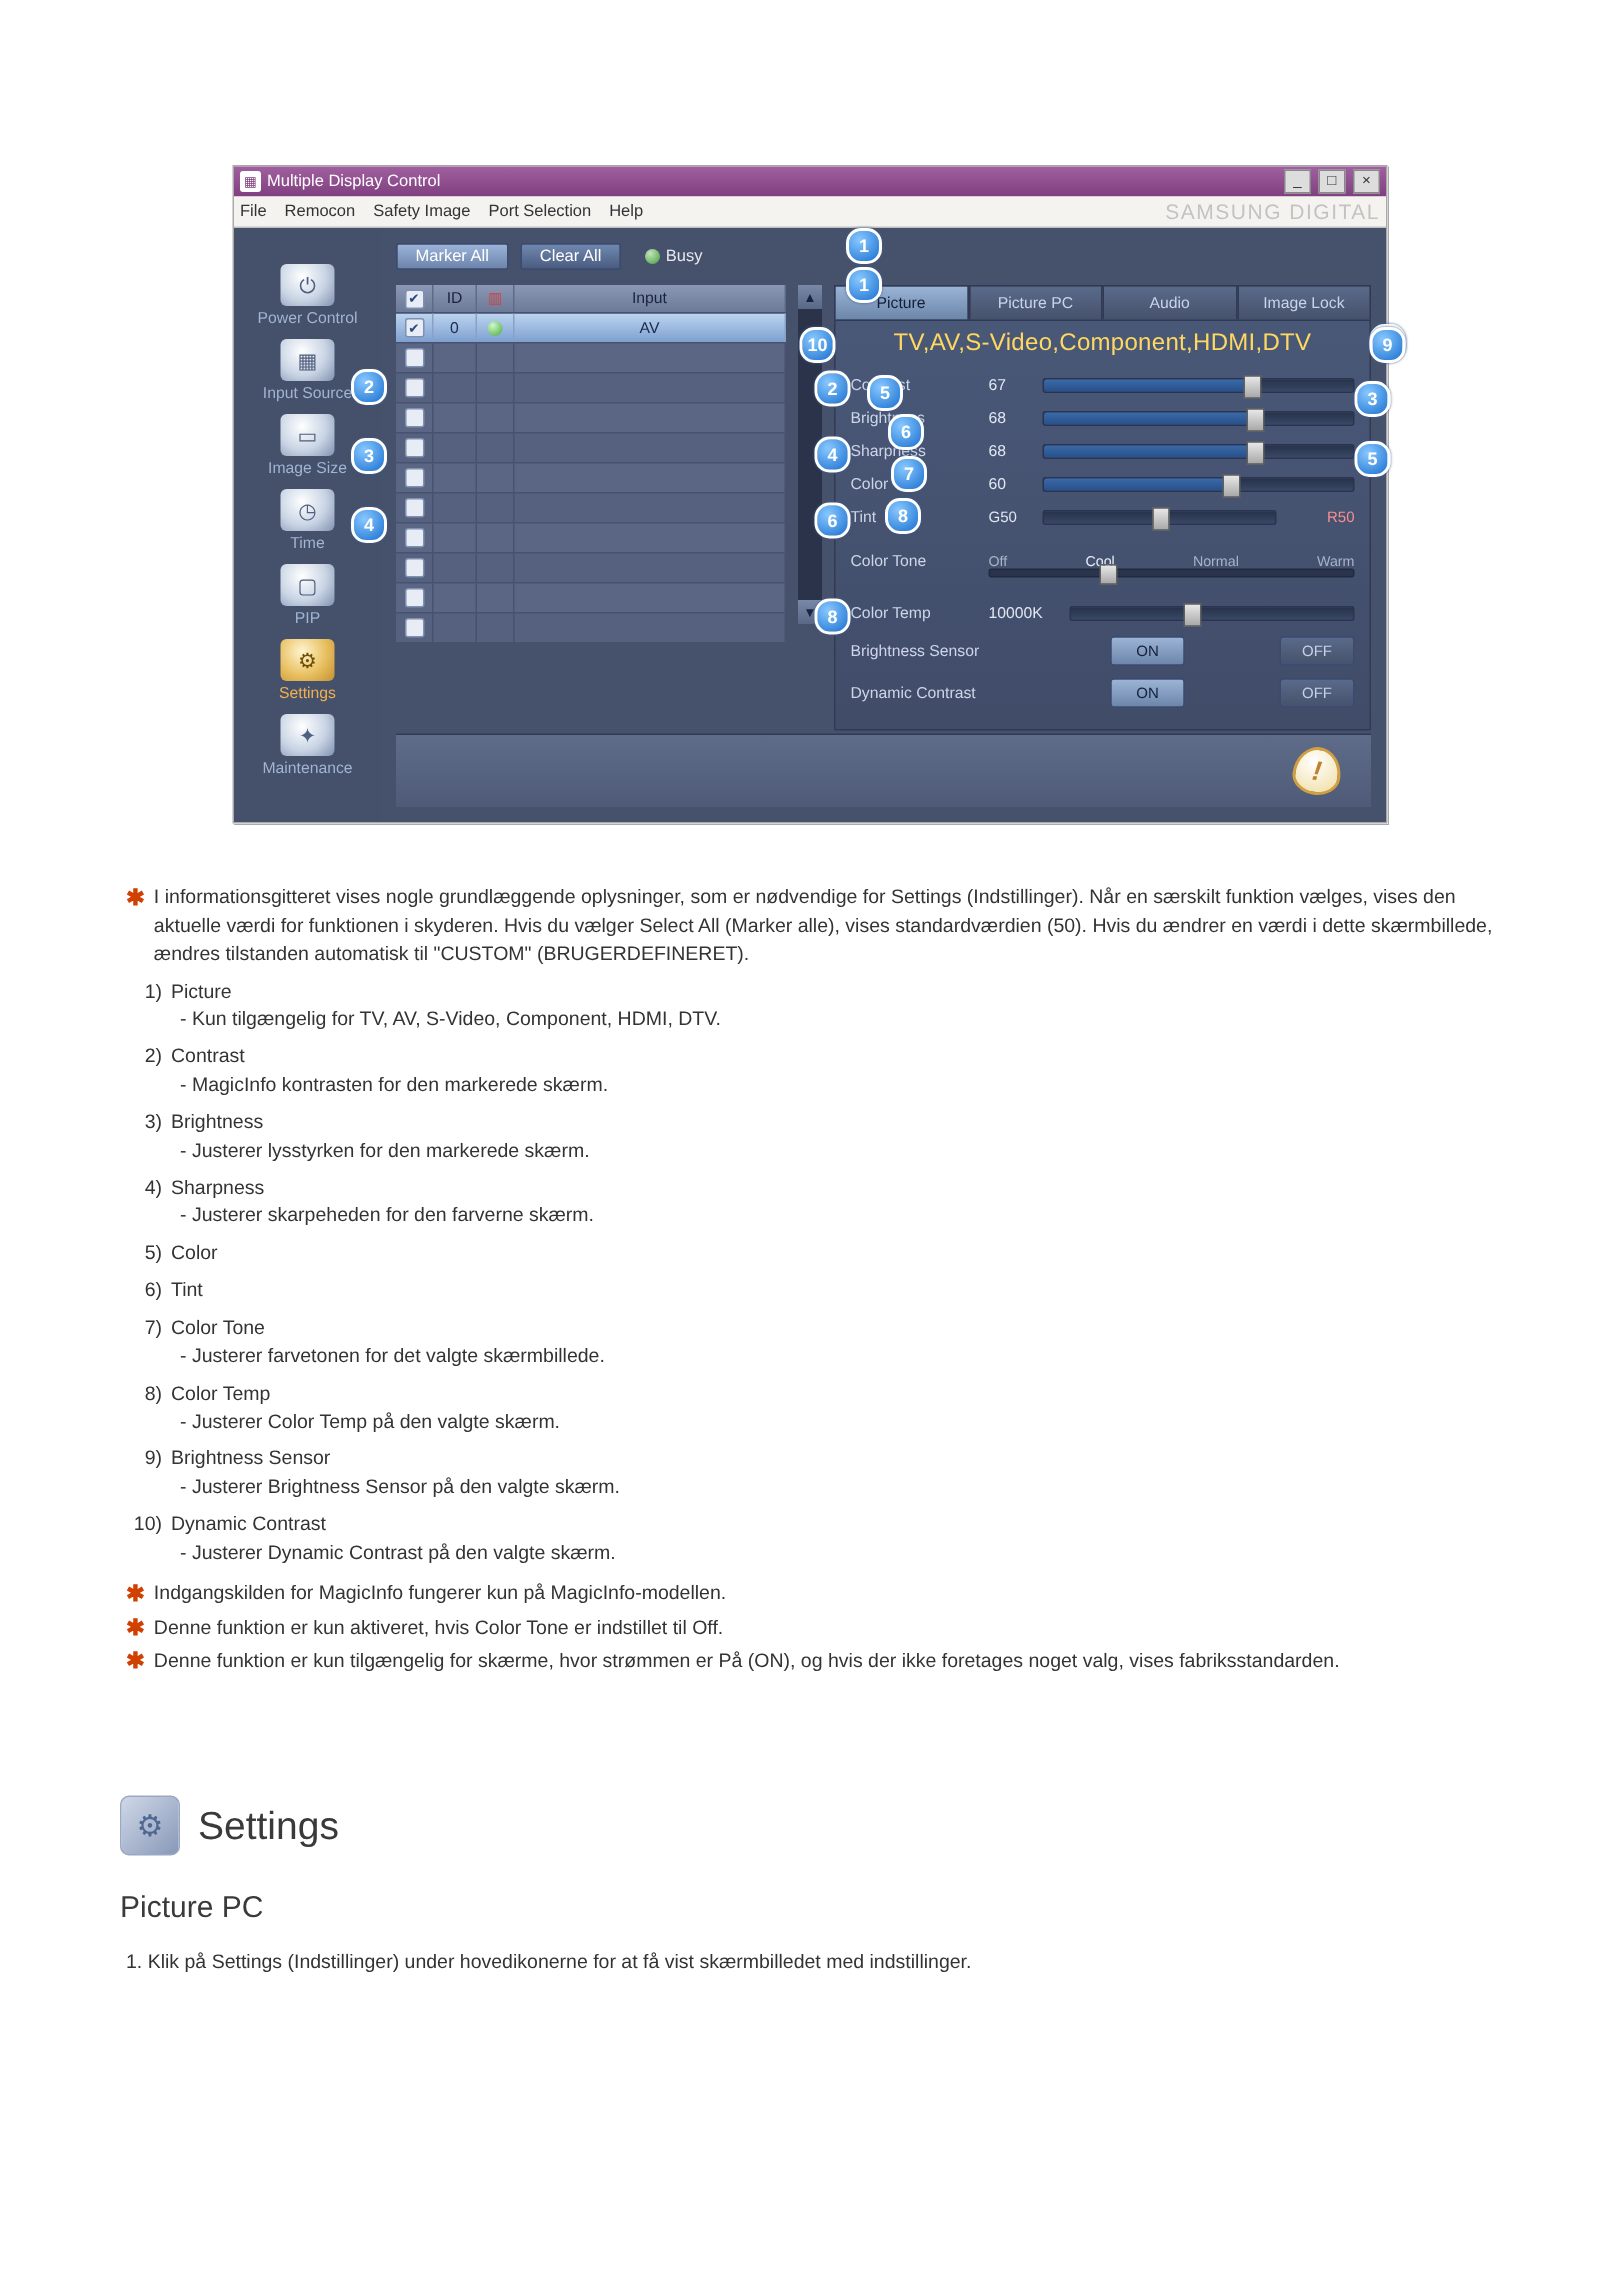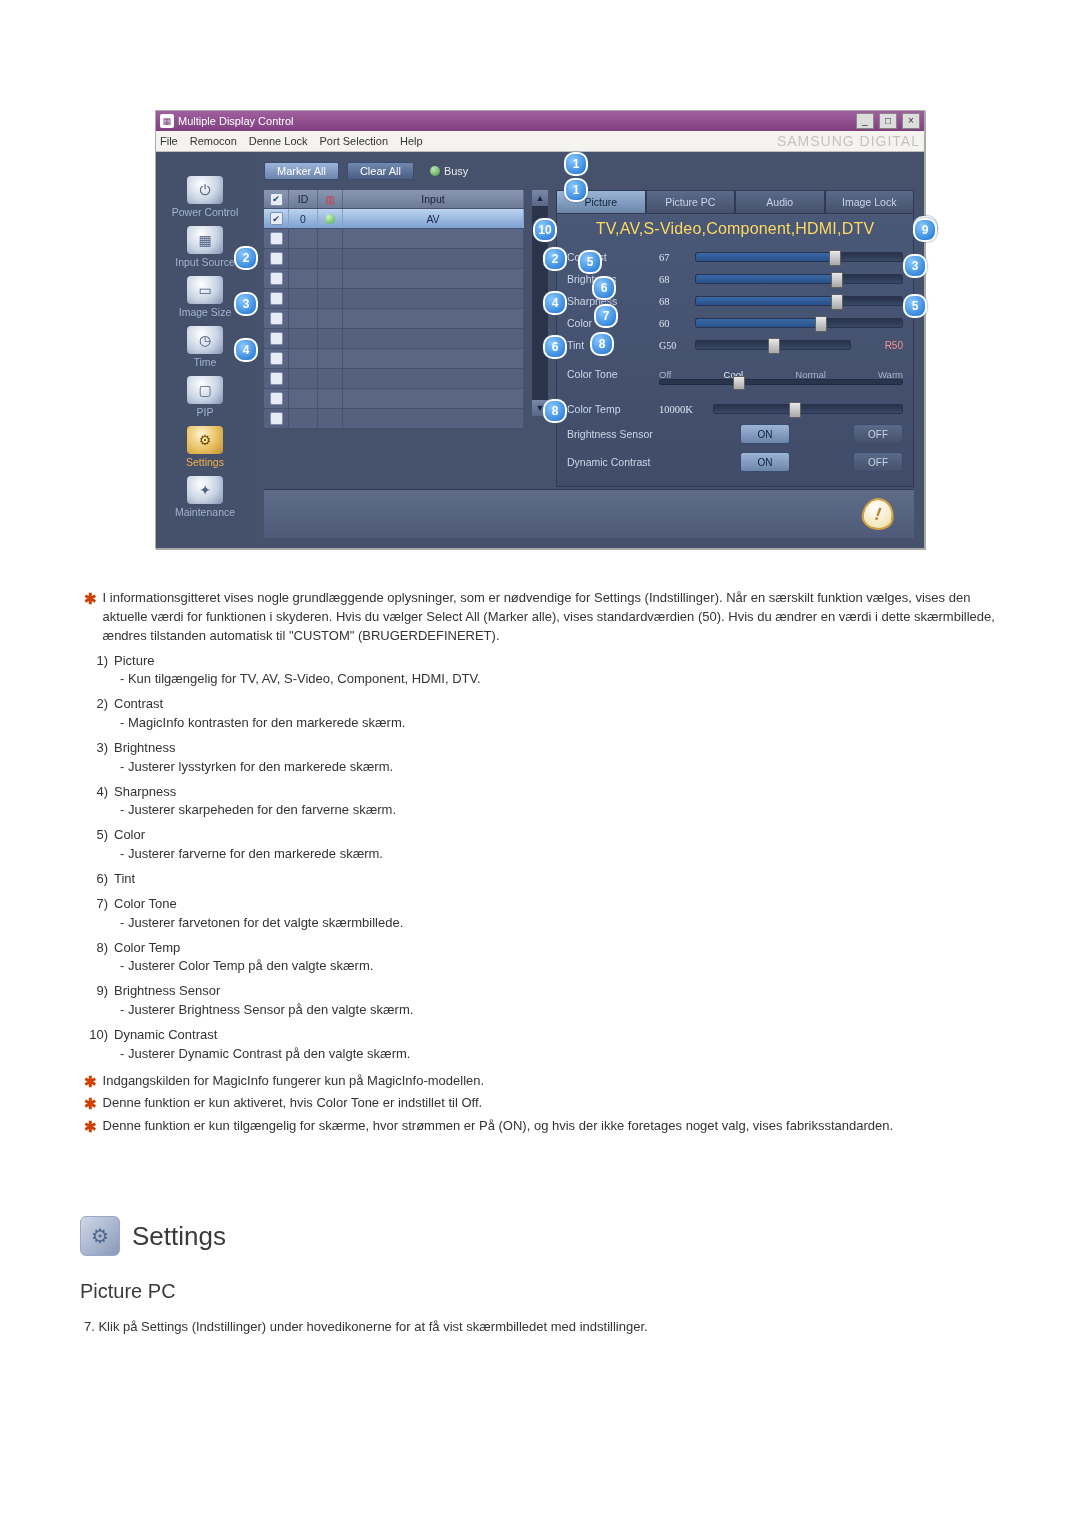--- a/index.html
+++ b/index.html
@@ -266,21 +266,21 @@
   .row-slider {
     display: flex;
     align-items: center;
     height: 22px;
     gap: 6px;
     font-size: 10.5px;
     color: #cdd6e8;
     position: relative;
   }
   .row-slider .lbl { width: 86px; }
-  .row-slider .val { width: 30px; color: #e0e6f2; font-family: Liberation Serif, serif; }
+  .row-slider .val { width: 30px; color: #e0e6f2; }
   .slider {
     flex: 1;
     height: 8px;
     border: 1px solid #2a3450;
     background: linear-gradient(#28324a, #384866);
     position: relative;
     border-radius: 2px;
   }
   .slider .fill {
     height: 100%;
@@ -483,21 +483,21 @@
         <span class="winbtns">
           <span>_</span>
           <span>□</span>
           <span>×</span>
         </span>
       </div>
 
       <div class="menubar">
         <span class="mitem">File</span>
         <span class="mitem">Remocon</span>
-        <span class="mitem">Denne Lock</span>
+        <span class="mitem">Safety Image</span>
         <span class="mitem">Port Selection</span>
         <span class="mitem">Help</span>
         <span class="brand">SAMSUNG DIGITAL</span>
       </div>
 
       <div class="win-body">
 
         <div class="sidebar">
           <div class="side-item">
             <div class="side-icon">⏻</div>
@@ -800,23 +800,20 @@
         <span class="num">4)</span>
         <span class="title">Sharpness</span>
       </div>
     <div class="sub-line">
         <span>- Justerer skarpeheden for den farverne skærm.</span>
       </div>
 
     <div class="num-line">
         <span class="num">5)</span>
         <span class="title">Color</span>
-      </div>
-    <div class="sub-line">
-        <span>- Justerer farverne for den markerede skærm.</span>
       </div>
 
     <div class="num-line">
         <span class="num">6)</span>
         <span class="title">Tint</span>
       </div>
 
     <div class="num-line">
         <span class="num">7)</span>
         <span class="title">Color Tone</span>
@@ -862,15 +859,15 @@
       <span class="body">Denne funktion er kun tilgængelig for skærme, hvor strømmen er På (ON), og hvis der ikke foretages noget valg, vises fabriksstandarden.</span>
     </div>
   </div>
 
   <div class="section-hdr">
     <div class="cube">⚙</div>
     <div class="label">Settings</div>
   </div>
 
   <div class="sub-hdr">Picture PC</div>
-  <div class="ol-step">7. Klik på Settings (Indstillinger) under hovedikonerne for at få vist skærmbilledet med indstillinger.</div>
+  <div class="ol-step">1. Klik på Settings (Indstillinger) under hovedikonerne for at få vist skærmbilledet med indstillinger.</div>
 
 </div>
 
 </body></html>

